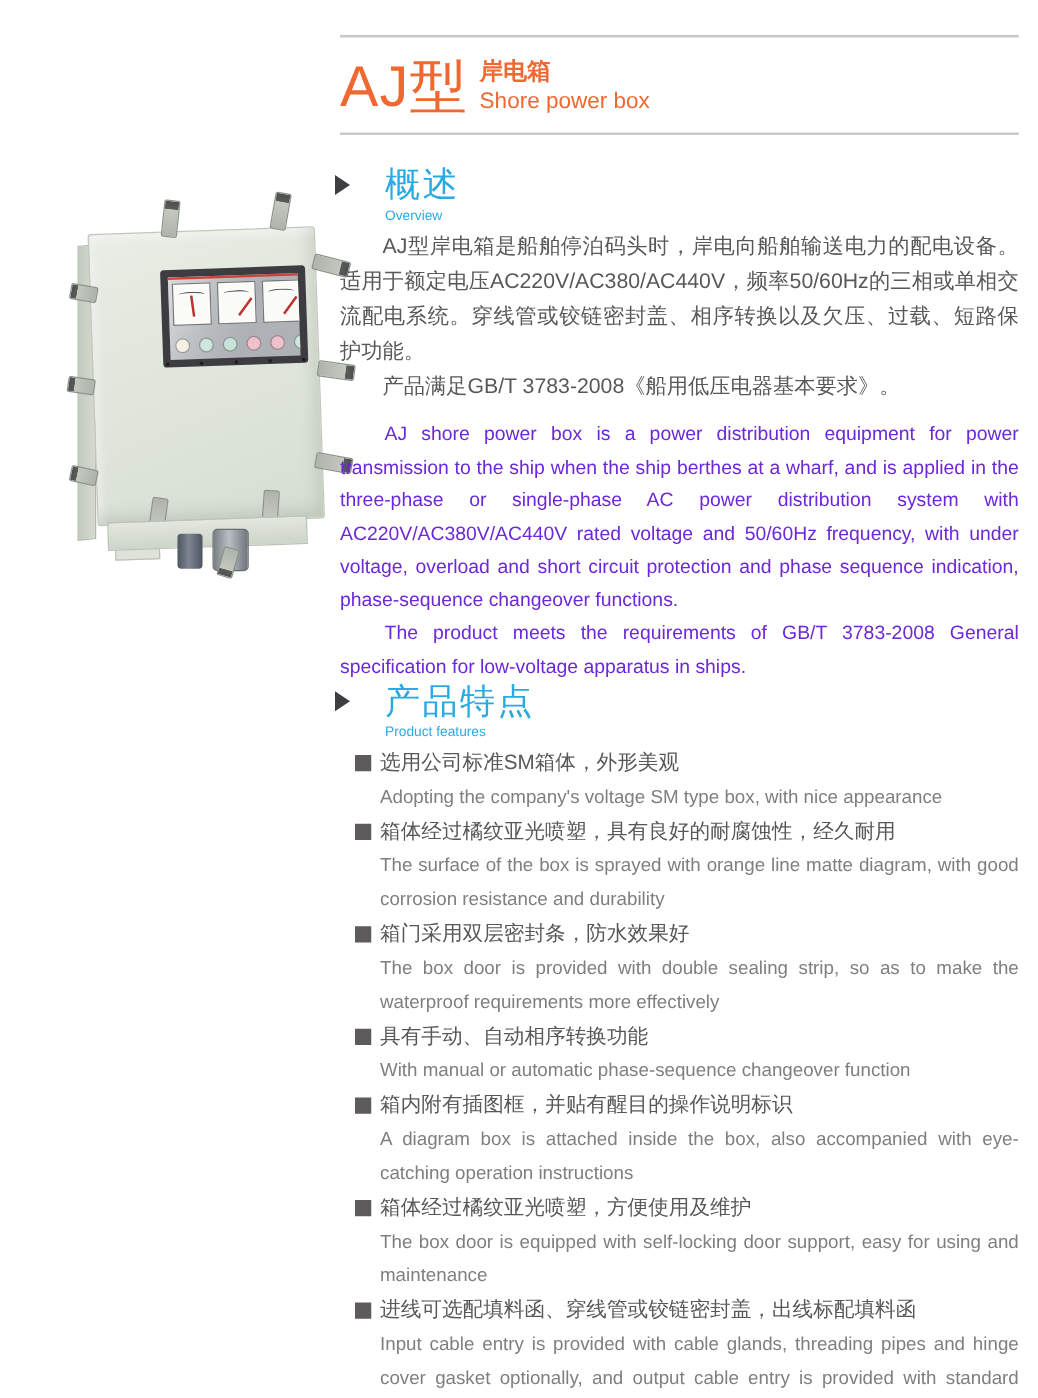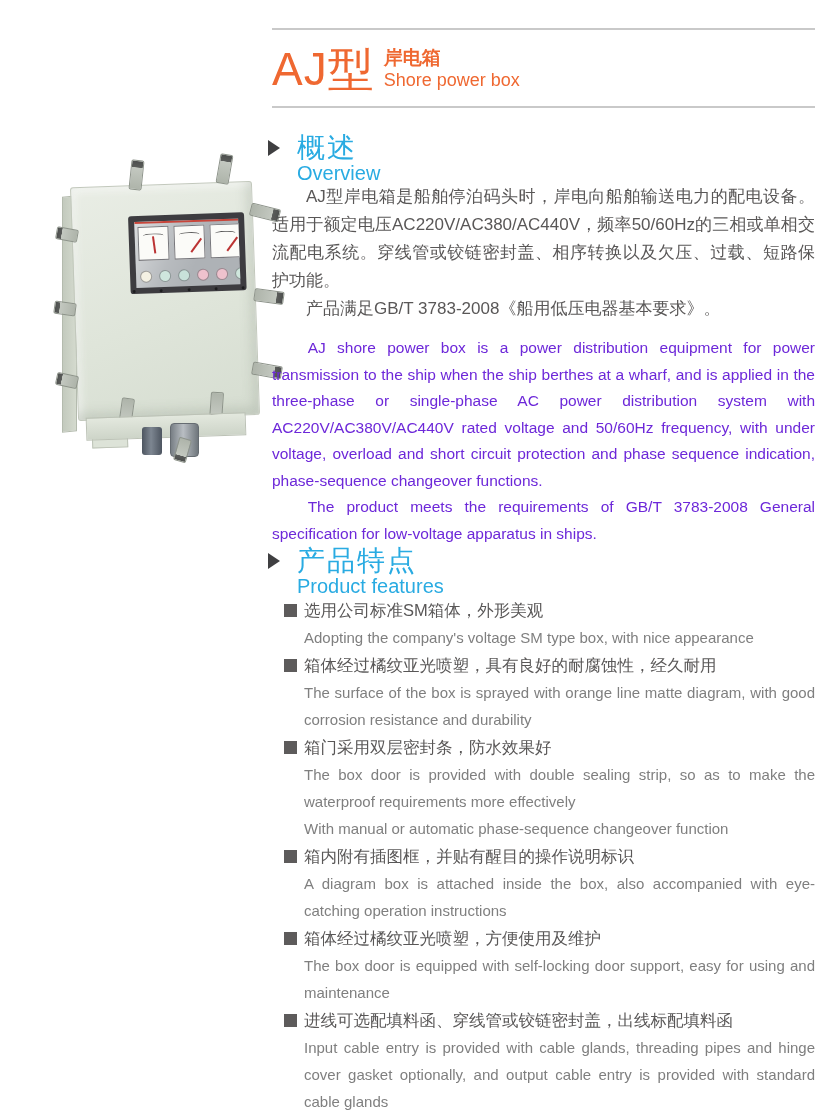--- a/index.html
+++ b/index.html
@@ -12,23 +12,23 @@
   .hline-bottom{top:106px;}
   .title-block{position:absolute;left:272px;top:44px;display:flex;align-items:flex-end;color:#ef6831;}
   .title-model{font-size:46px;line-height:50px;font-weight:400;letter-spacing:1px;}
   .title-sub{display:flex;flex-direction:column;margin-left:9px;padding-bottom:3px;}
   .title-sub-cn{font-size:19px;font-weight:bold;line-height:22px;}
   .title-sub-en{font-size:18px;line-height:22px;}
 
   
   .sec-head{position:absolute;left:268px;display:flex;}
   .tri{width:0;height:0;border-left:12px solid #3f3f41;border-top:8px solid transparent;border-bottom:8px solid transparent;margin-top:7px;}
-  .sec-head-text{margin-left:17px;color:#29abe2;}
+  .sec-head-text{margin-left:28px;color:#29abe2;}
   .sec-head-cn{font-size:28px;line-height:30px;letter-spacing:2px;}
-  .sec-head-en{font-size:20px;line-height:21px;}
+  .sec-head-en{font-size:11px;line-height:21px;}
 
   
   .overview-body{position:absolute;left:272px;top:183px;width:543px;}
   .cn-para{margin:0;font-size:17px;line-height:28px;color:#595757;text-align:justify;text-align-last:left;text-indent:2em;}
   .cn-para.last{margin-bottom:12px;}
   .en-para{margin:0;font-size:15.5px;line-height:26.5px;color:#6d28d9;text-align:justify;text-align-last:left;text-indent:2.3em;}
 
   
   .features-list{position:absolute;left:284px;top:596px;width:531px;}
   .feat-item{margin:0;}
@@ -152,20 +152,21 @@
       </div>
       <div class="feat-item">
         <p class="feat-cn"><span class="bullet"></span><span>箱体经过橘纹亚光喷塑，具有良好的耐腐蚀性，经久耐用</span></p>
         <p class="feat-en">The surface of the box is sprayed with orange line matte diagram, with good corrosion resistance and durability</p>
       </div>
       <div class="feat-item">
         <p class="feat-cn"><span class="bullet"></span><span>箱门采用双层密封条，防水效果好</span></p>
         <p class="feat-en">The box door is provided with double sealing strip, so as to make the waterproof requirements more effectively</p>
       </div>
       <div class="feat-item">
+        <p class="feat-cn"><span class="bullet"></span><span>具有手动、自动相序转换功能</span></p>
         <p class="feat-en">With manual or automatic phase-sequence changeover function</p>
       </div>
       <div class="feat-item">
         <p class="feat-cn"><span class="bullet"></span><span>箱内附有插图框，并贴有醒目的操作说明标识</span></p>
         <p class="feat-en">A diagram box is attached inside the box, also accompanied with eye-catching operation instructions</p>
       </div>
       <div class="feat-item">
         <p class="feat-cn"><span class="bullet"></span><span>箱体经过橘纹亚光喷塑，方便使用及维护</span></p>
         <p class="feat-en">The box door is equipped with self-locking door support, easy for using and maintenance</p>
       </div>

